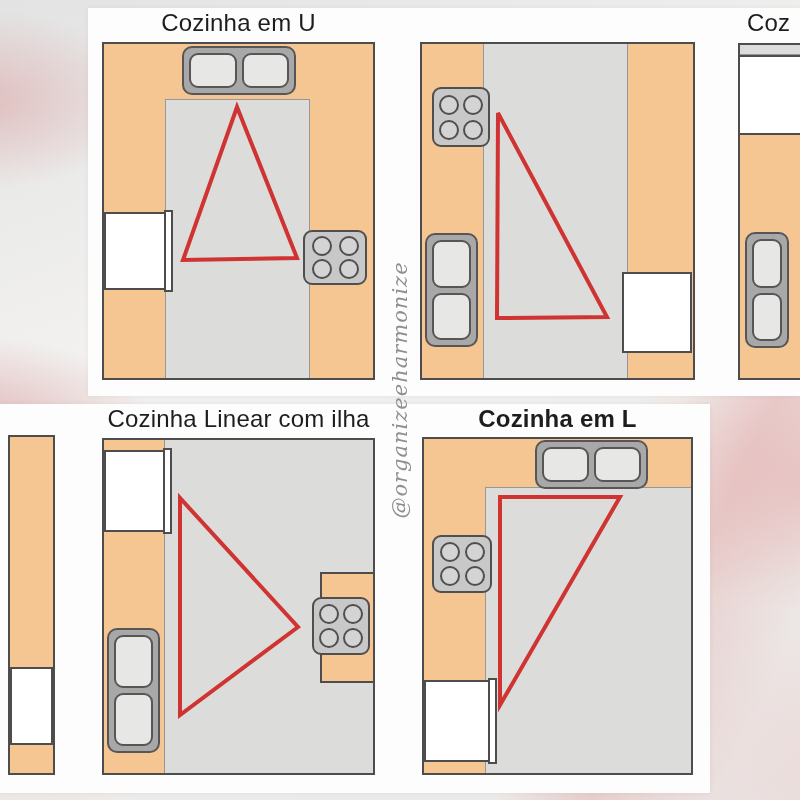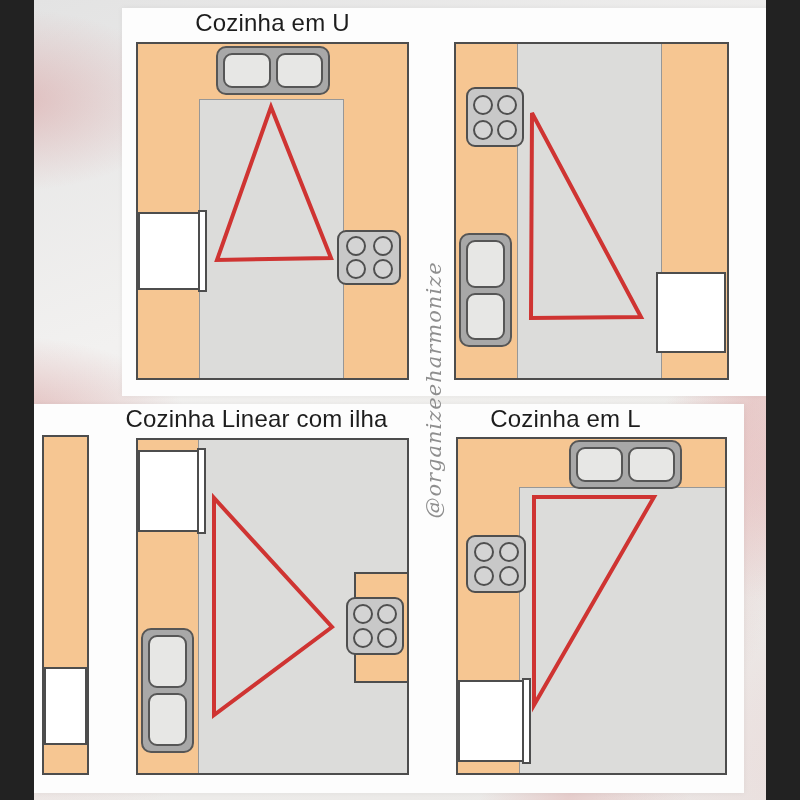--- a/index.html
+++ b/index.html
@@ -1,18 +1,18 @@
 <!DOCTYPE html>
 <html><head>
 <meta charset="utf-8">
 <style>
   html,body{margin:0;padding:0;background:#222;}
   *{box-sizing:border-box;}
   #stage{
-    position:relative;width:732px;height:800px;overflow:hidden;margin:0 auto;
+    position:relative;width:800px;height:800px;overflow:hidden;margin:0 auto;
     font-family:"Liberation Sans",sans-serif;
     background:
       radial-gradient(240px 130px at -20px 100px, rgba(216,150,150,.50), transparent 70%),
       radial-gradient(260px 120px at -30px 420px, rgba(205,120,120,.45), transparent 70%),
       radial-gradient(300px 170px at 10px 700px,  rgba(232,185,185,.55), transparent 70%),
       radial-gradient(330px 190px at 820px 480px, rgba(228,168,168,.50), transparent 70%),
       radial-gradient(400px 260px at 830px 760px, rgba(235,200,200,.40), transparent 70%),
       linear-gradient(115deg, transparent 74%, rgba(222,160,160,.38) 82%, transparent 93%),
       linear-gradient(160deg,#e3e3e3 0%,#f2f1f0 35%,#f0efed 55%,#eae8e6 100%);
   }
@@ -57,22 +57,22 @@
 <body>
 
 <div id="stage">
 
   <div class="panel" id="panel-top"></div>
 
   <div class="panel" id="panel-bottom"></div>
 
   <div class="title" style="left:102px;top:9px;width:273px;">Cozinha em U</div>
   <div class="title" style="left:747px;top:9px;width:90px;text-align:left;">Coz</div>
-  <div class="title" style="left:86px;top:405px;width:273px;">Cozinha Linear com ilha</div>
-  <div class="title" style="left:396px;top:405px;width:271px;">Cozinha em L</div>
+  <div class="title" style="left:102px;top:405px;width:273px;">Cozinha Linear com ilha</div>
+  <div class="title" style="left:422px;top:405px;width:271px;font-weight:bold;">Cozinha em L</div>
 
   <div class="diagram" style="left:102px;top:42px;width:273px;height:338px;">
     <div class="floor" style="left:61px;top:55px;width:145px;bottom:0;border-bottom:none;"></div>
     <svg class="tri" viewBox="0 0 269 334">
       <polygon points="133,63 79,216 193,214"></polygon>
     </svg>
     <div class="sink h" style="left:78px;top:2px;width:114px;height:49px;">
       <div class="basin"></div>
       <div class="basin"></div>
     </div>

